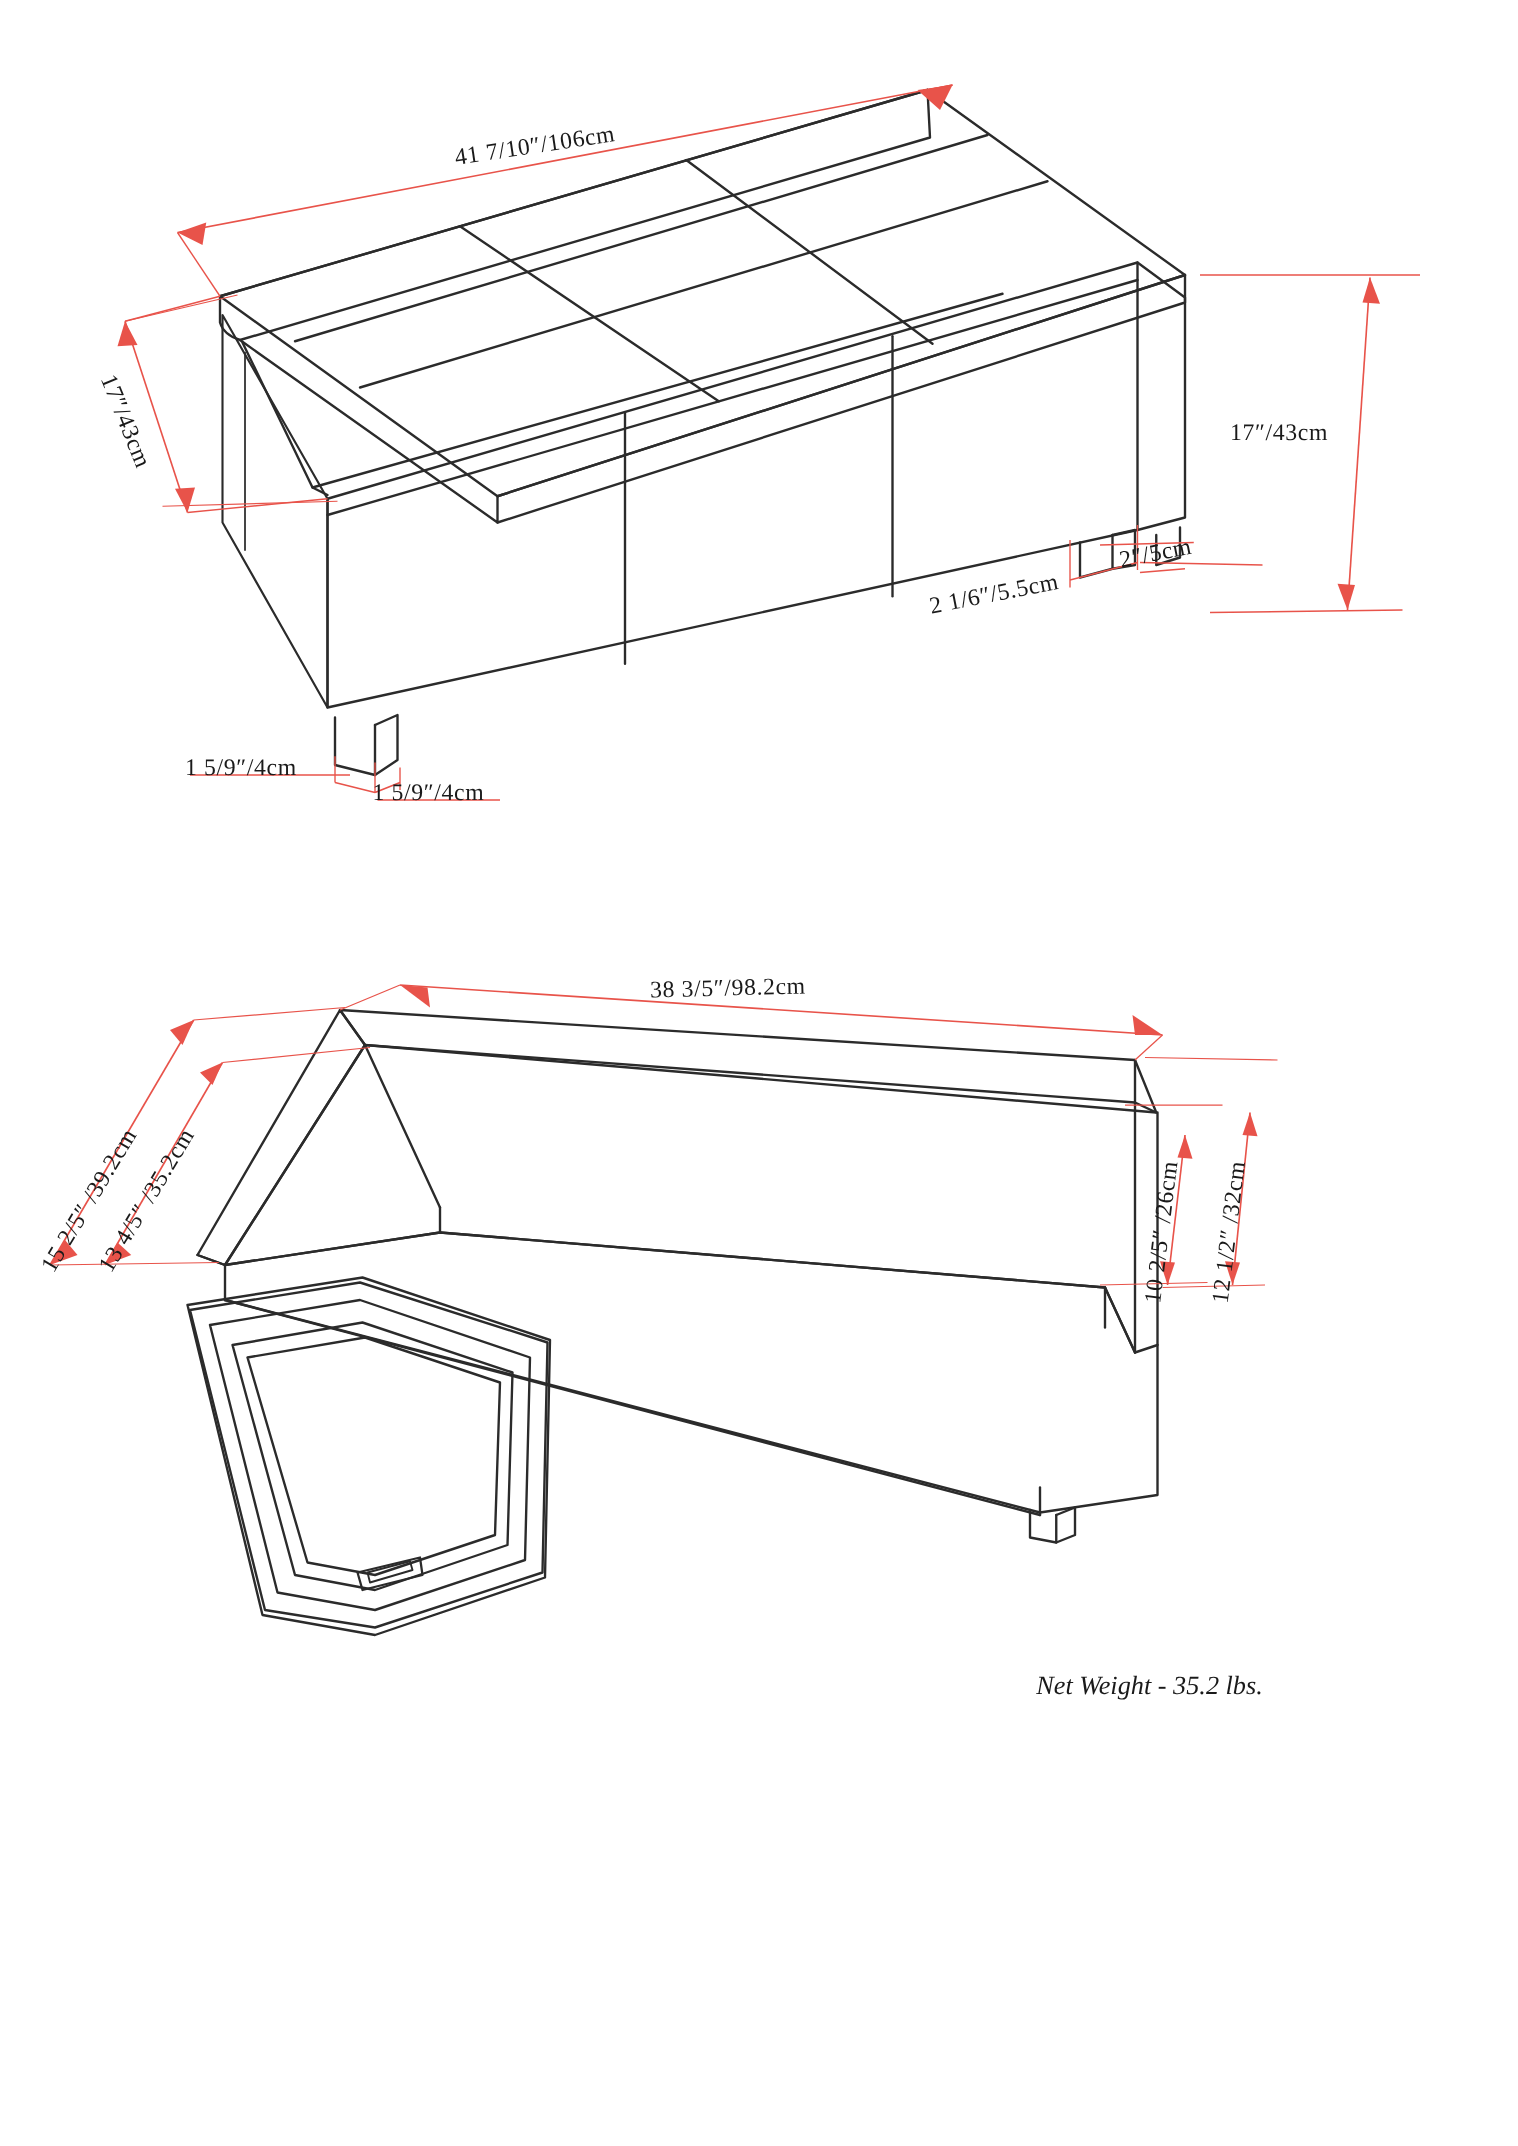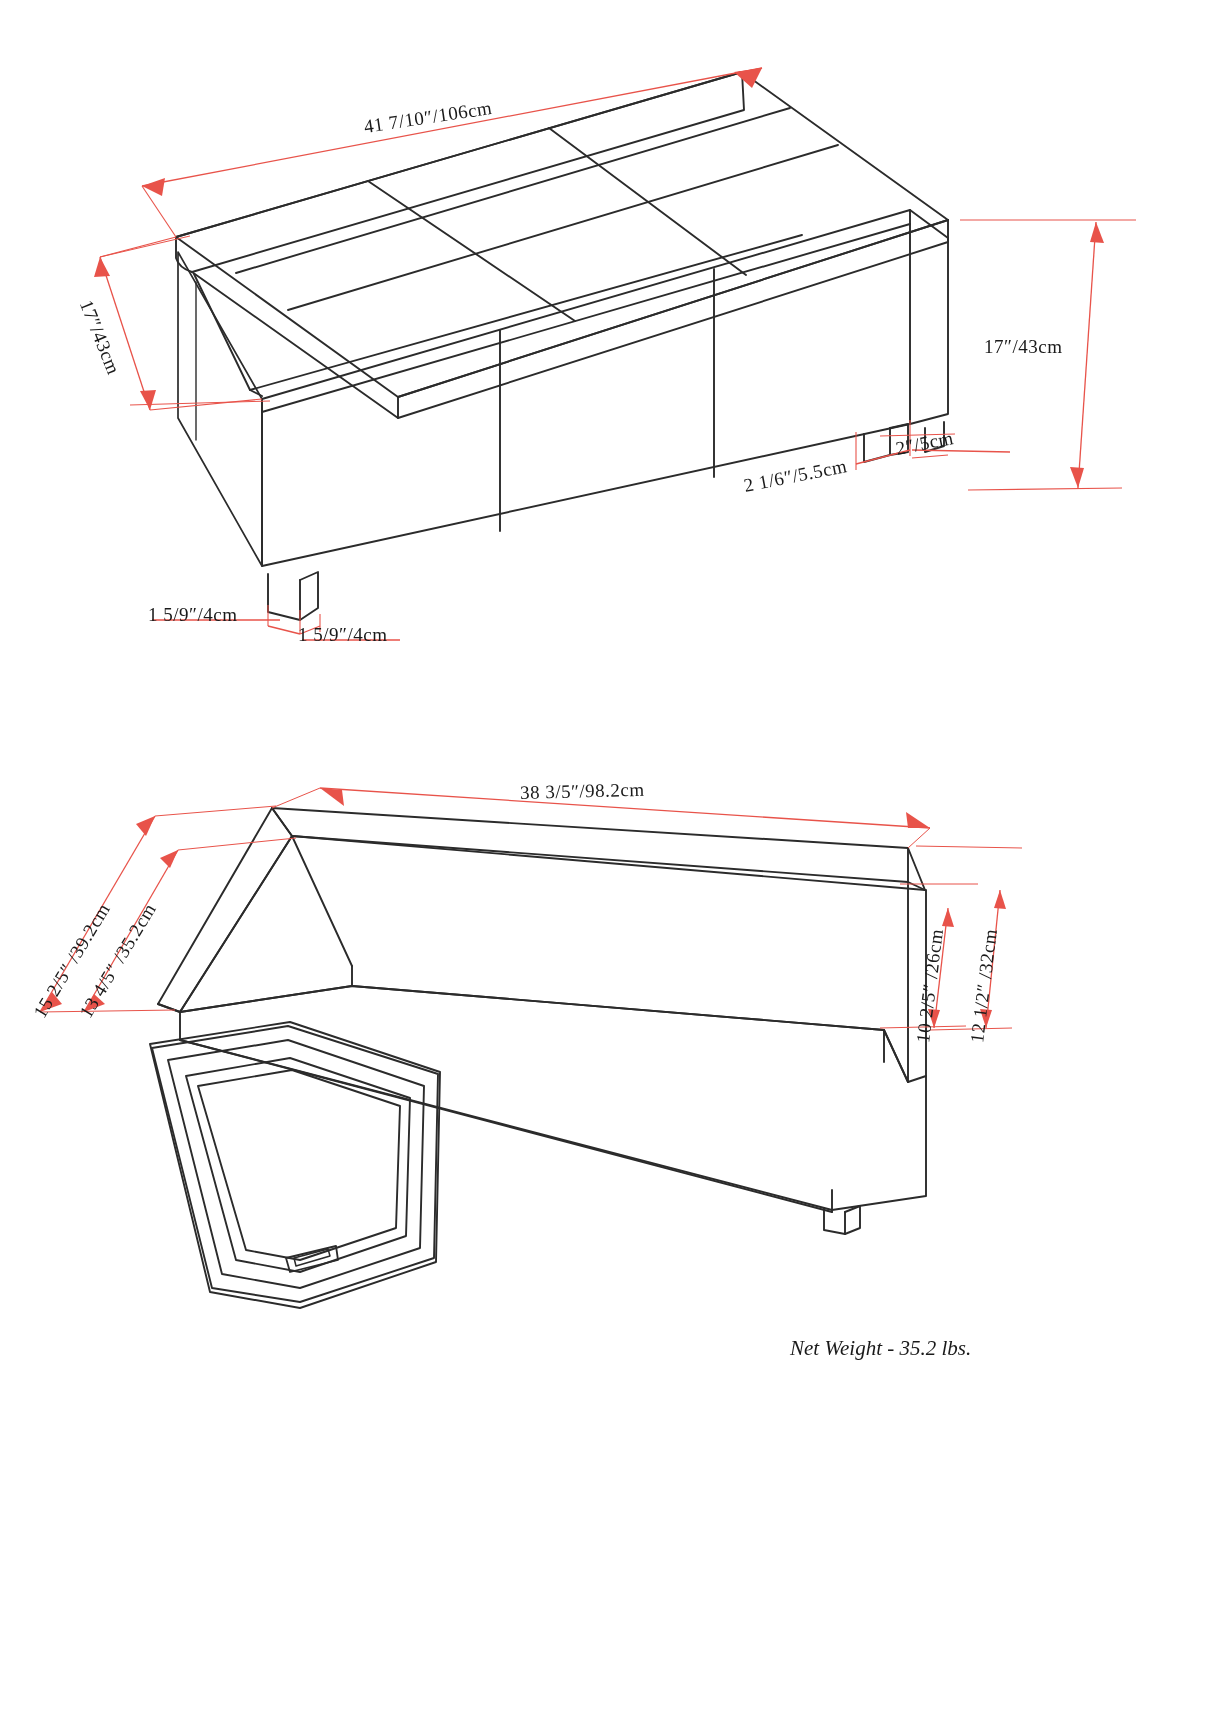--- a/index.html
+++ b/index.html
@@ -32,20 +32,21 @@
     white-space: nowrap;
     letter-spacing: 0.5px;
   }
   .netweight {
     position: absolute;
     font-family: "Liberation Serif", serif;
     font-style: italic;
     font-size: 21px;
     color: #1a1a1a;
     white-space: nowrap;
+    margin-left: 39px;
   }
 </style>
 </head>
 <body>
 
 <div id="page">
 
   <svg class="svg-layer" viewBox="0 0 1214 1717" xmlns="http://www.w3.org/2000/svg">
 
     <g fill="none" stroke="#2b2b2b" stroke-width="1.9" stroke-linejoin="round" stroke-linecap="round">

